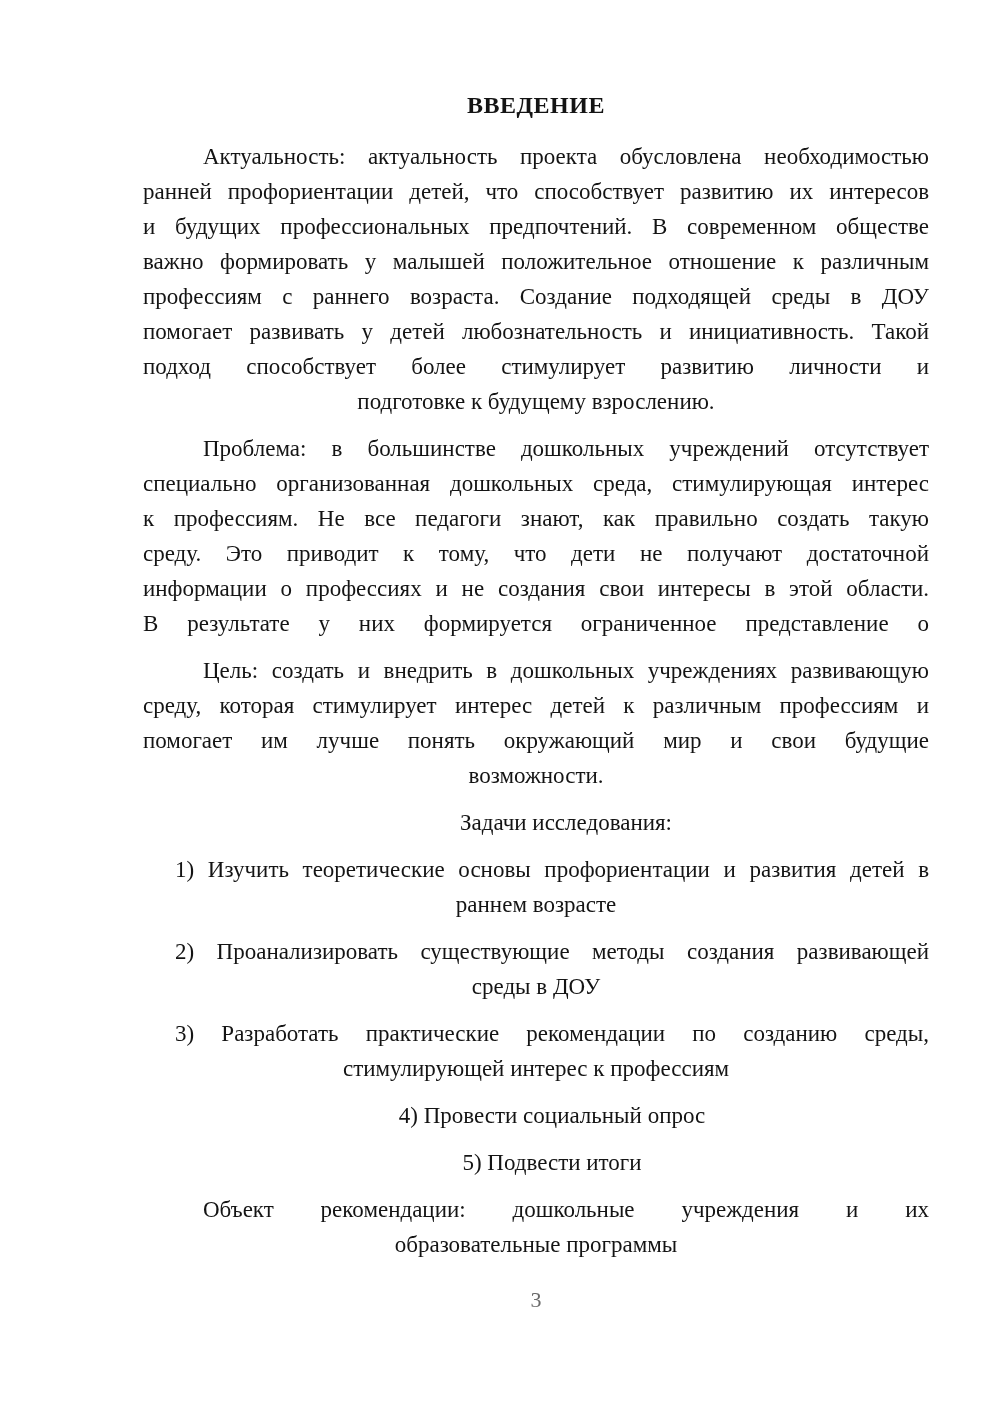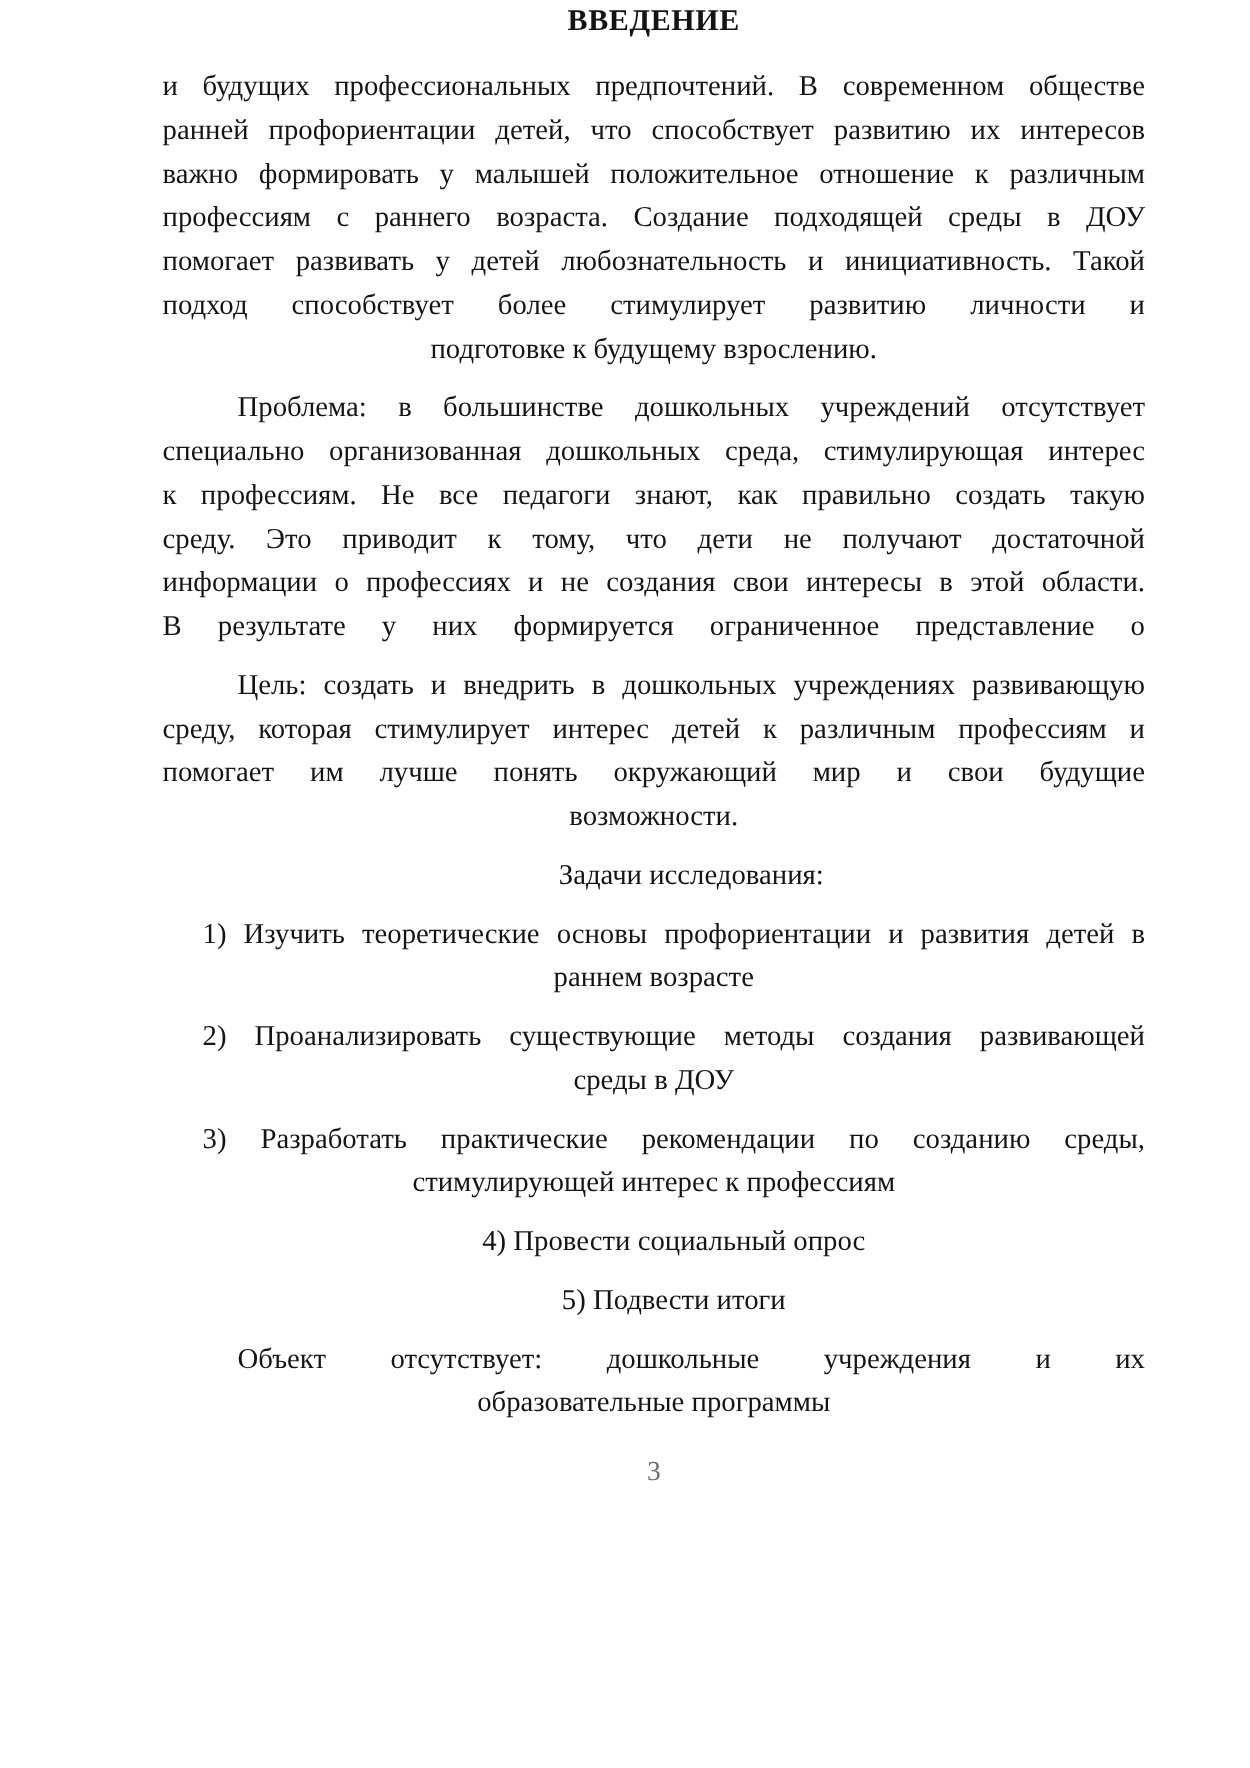--- a/index.html
+++ b/index.html
@@ -7,23 +7,24 @@
     position: relative;
     width: 1000px;
     height: 1414px;
     background: #ffffff;
     font-family: "Liberation Serif", "DejaVu Serif", serif;
     color: #141414;
     overflow: hidden;
   }
   .content {
     position: absolute;
-    left: 130px;
+    left: 143px;
     top: 0;
     width: 786px;
+    padding-top: 88px;
   }
   .title {
     margin: 0 0 16px 0;
     font-size: 24px;
     line-height: 35px;
     font-weight: bold;
     text-align: center;
     letter-spacing: 0.5px;
   }
   .para { margin: 0 0 12px 0; }
@@ -47,22 +48,23 @@
 </style>
 </head>
 <body>
 
 <div class="page">
   <div class="content">
 
     <h1 class="title">ВВЕДЕНИЕ</h1>
 
     <div class="para">
+      <div class="ln just ind60">Актуальность: актуальность проекта обусловлена необходимостью</div>
+      <div class="ln just">ранней профориентации детей, что способствует развитию их интересов</div>
       <div class="ln just">и будущих профессиональных предпочтений. В современном обществе</div>
-      <div class="ln just">ранней профориентации детей, что способствует развитию их интересов</div>
       <div class="ln just">важно формировать у малышей положительное отношение к различным</div>
       <div class="ln just">профессиям с раннего возраста. Создание подходящей среды в ДОУ</div>
       <div class="ln just">помогает развивать у детей любознательность и инициативность. Такой</div>
       <div class="ln just">подход способствует более стимулирует развитию личности и</div>
       <div class="ln left">подготовке к будущему взрослению.</div>
     </div>
 
     <div class="para">
       <div class="ln just ind60">Проблема: в большинстве дошкольных учреждений отсутствует</div>
       <div class="ln just">специально организованная дошкольных среда, стимулирующая интерес</div>
@@ -100,20 +102,20 @@
 
     <div class="para">
       <div class="ln left ind32">4) Провести социальный опрос</div>
     </div>
 
     <div class="para">
       <div class="ln left ind32">5) Подвести итоги</div>
     </div>
 
     <div class="para">
-      <div class="ln just ind60">Объект отсутствует: дошкольные учреждения и их</div>
+      <div class="ln just ind60">Объект рекомендации: дошкольные учреждения и их</div>
       <div class="ln left">образовательные программы</div>
     </div>
 
     <div class="page-number">3</div>
 
   </div>
 </div>
 
 </body></html>

